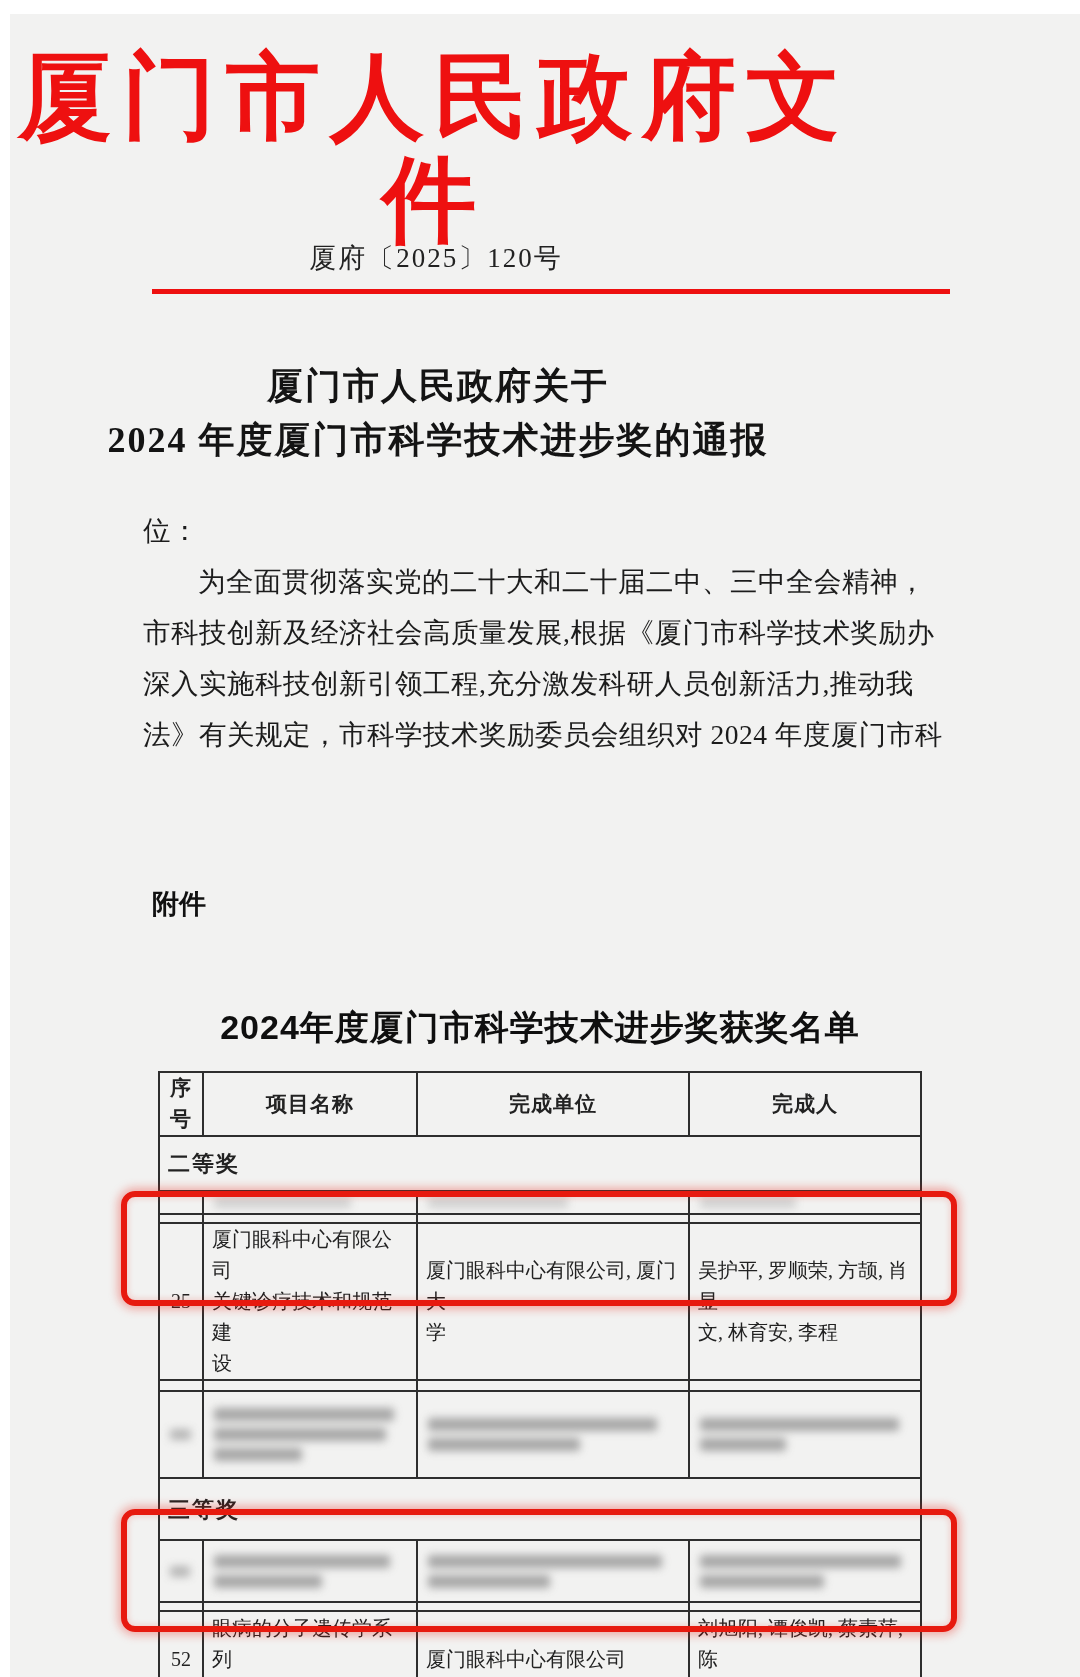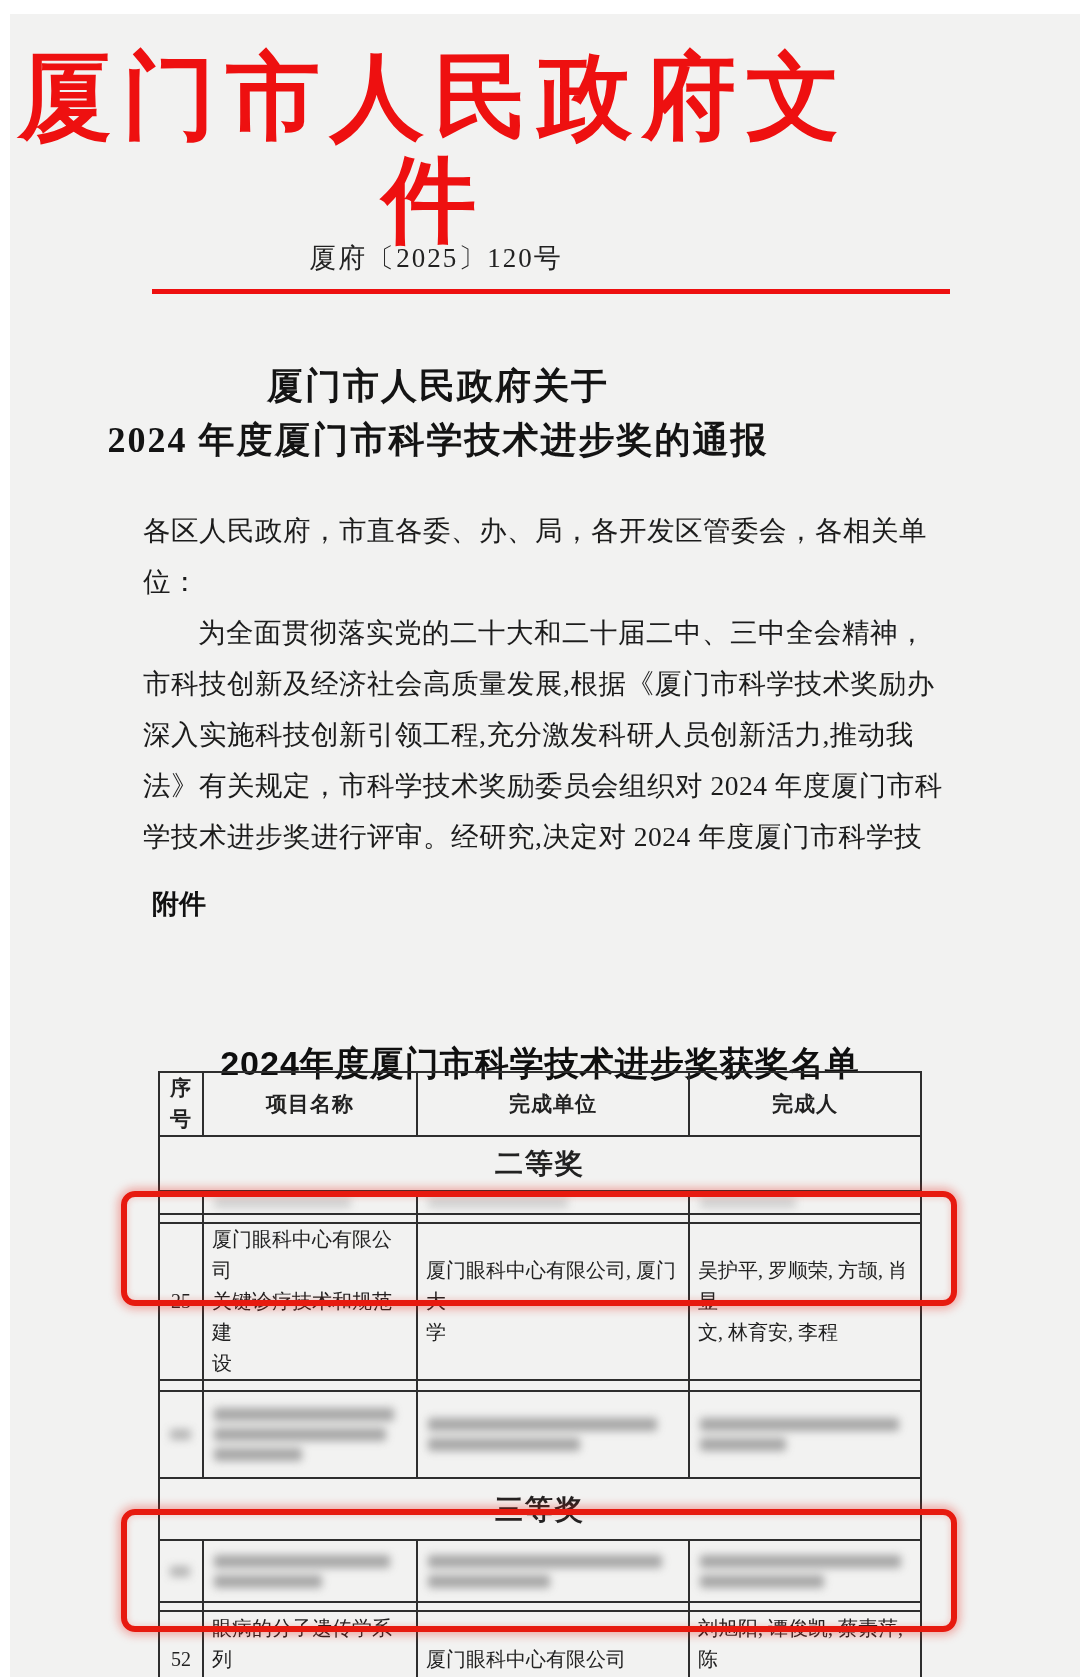--- a/index.html
+++ b/index.html
@@ -24,30 +24,30 @@
 
   
   .body-block{left:143px;top:505px;width:748px;color:#1c1c1c;}
   .body-line{height:51px;line-height:51px;font-size:27.5px;letter-spacing:0.5px;white-space:nowrap;}
   .indent{text-indent:2em;}
 
   .attachment{left:152px;top:886px;font-family:"Liberation Sans","DejaVu Sans",sans-serif;
     font-size:27px;font-weight:600;color:#111;}
 
   .table-title{left:0;top:1005px;width:1080px;text-align:center;color:#0f0f0f;
-    font-family:"Liberation Sans","DejaVu Sans",sans-serif;font-size:34px;font-weight:700;letter-spacing:1px;margin-top:36px;}
+    font-family:"Liberation Sans","DejaVu Sans",sans-serif;font-size:34px;font-weight:700;letter-spacing:1px;}
 
   
   table.award{position:absolute;left:158px;top:1071px;width:762px;border-collapse:collapse;table-layout:fixed;
     font-size:20px;color:#222;}
   table.award td{border:2px solid #2e2e2e;padding:0 8px;vertical-align:middle;
     white-space:pre-line;line-height:31px;overflow:hidden;}
   td.center{text-align:center;}
   tr.hdr td{font-weight:700;font-size:21px;text-align:center;letter-spacing:1px;}
-  tr.prize td{font-weight:600;font-size:28px;text-align:center;letter-spacing:2px;}
+  tr.prize td{font-weight:600;font-size:22px;letter-spacing:2px;}
   td.proj{padding-left:10px;}
 
   
   .smudge-wrap{filter:blur(4px);opacity:.75;}
   .bar{background:#8d8d8d;border-radius:2px;height:13px;margin:7px 2px;}
   .bar.s{height:11px;margin:5px 2px;opacity:.8;}
   .faint .bar{opacity:.45;}
 
   
   .hl-box{border:6px solid #e71a0f;border-radius:14px;background:transparent;
@@ -62,27 +62,25 @@
   <div id="panel"></div>
 
   <div class="abs org-title">厦门市人民政府文件</div>
   <div class="abs doc-number">厦府〔2025〕120号</div>
   <div class="abs red-rule"></div>
 
   <div class="abs notice-title t1">厦门市人民政府关于</div>
   <div class="abs notice-title t2">2024 年度厦门市科学技术进步奖的通报</div>
 
   <div class="abs body-block">
-    <div class="body-line">各区人民政府，市直各委、办、局，各开发区管委会，各相关单</div>
     <div class="body-line">位：</div>
     <div class="body-line indent">为全面贯彻落实党的二十大和二十届二中、三中全会精神，</div>
     <div class="body-line">市科技创新及经济社会高质量发展,根据《厦门市科学技术奖励办</div>
     <div class="body-line">深入实施科技创新引领工程,充分激发科研人员创新活力,推动我</div>
     <div class="body-line">法》有关规定，市科学技术奖励委员会组织对 2024 年度厦门市科</div>
-    <div class="body-line">学技术进步奖进行评审。经研究,决定对 2024 年度厦门市科学技</div>
   </div>
 
   <div class="abs attachment">附件</div>
   <div class="abs table-title">2024年度厦门市科学技术进步奖获奖名单</div>
 
   <table class="award">
     <colgroup>
         <col style="width:44px">
         <col style="width:214px">
         <col style="width:272px">

